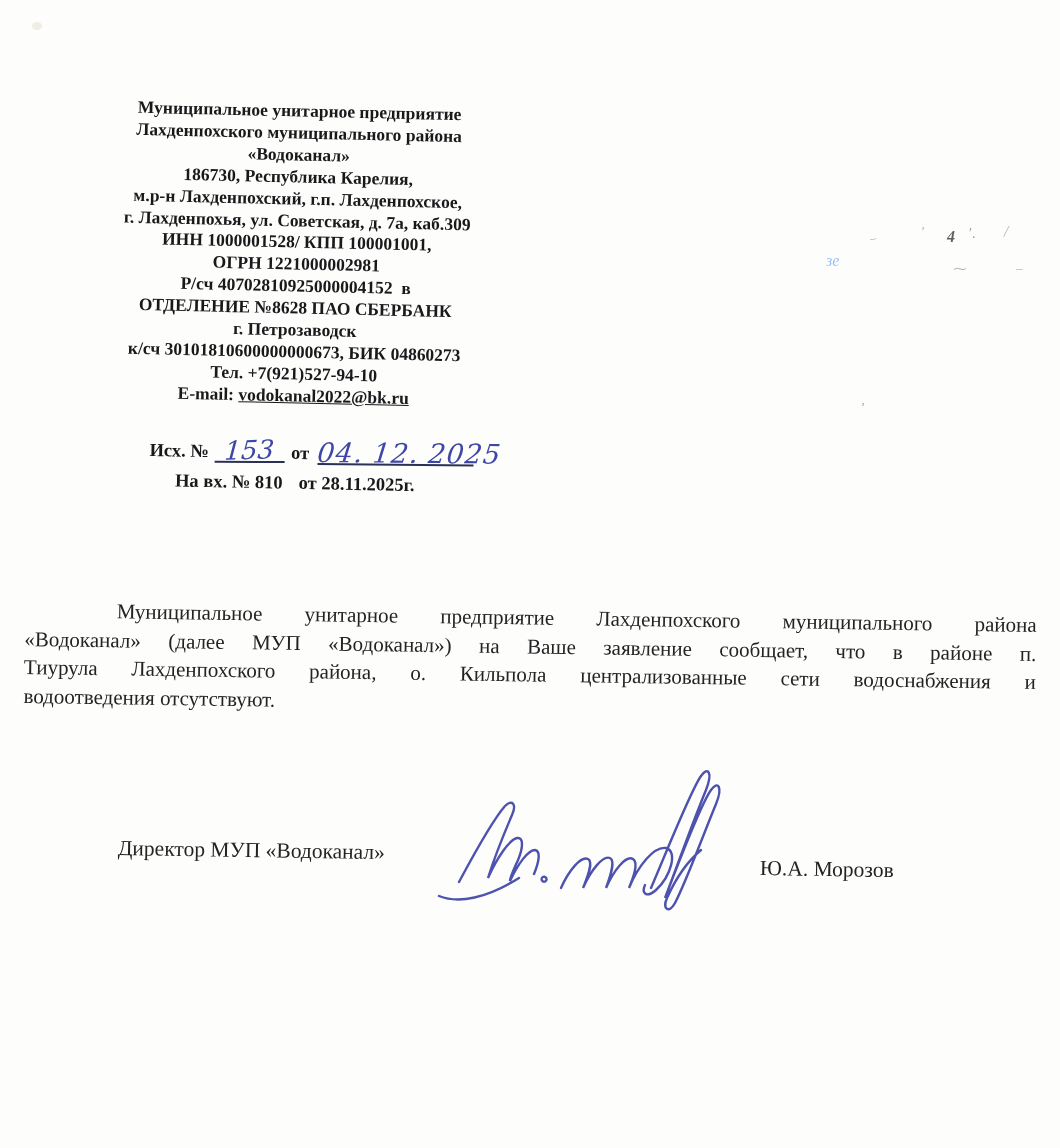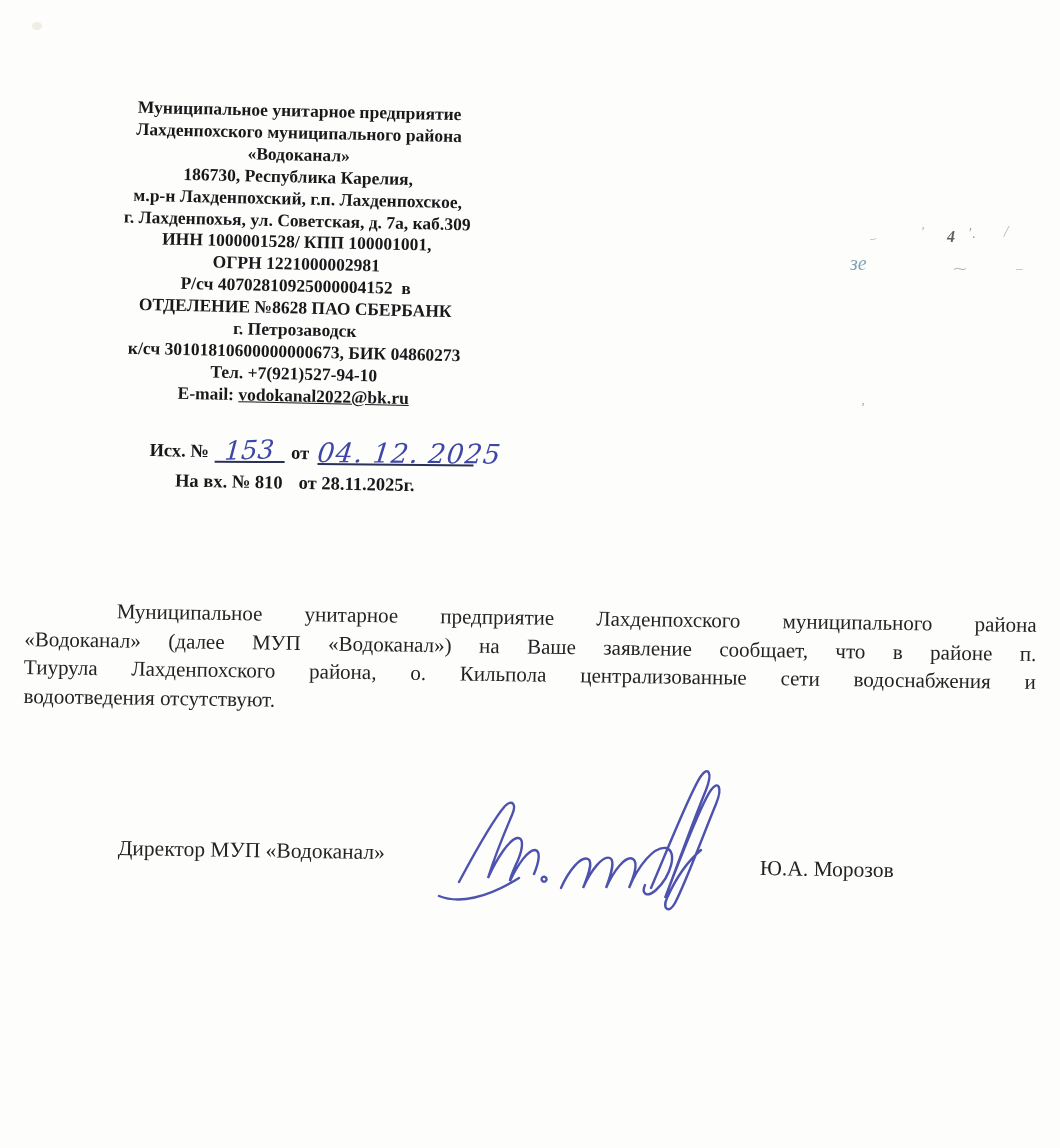--- a/index.html
+++ b/index.html
@@ -65,21 +65,21 @@
   }
   .signature{ position:absolute; left:435px; top:760px; width:310px; height:155px; }
   .signature svg{ width:100%; height:100%; }
   
   .mark{ position:absolute; color:#5a5a5a; font-family:"Liberation Serif",serif; pointer-events:none; }
   .m1{ left:870px; top:231px; font-size:12px; opacity:.6; transform:rotate(-10deg);}
   .m2{ left:921px; top:224px; font-size:12px; opacity:.5; }
   .m3{ left:947px; top:228px; font-size:16px; opacity:.8; font-weight:bold; font-style:italic; color:#3a3a3a;}
   .m4{ left:969px; top:226px; font-size:14px; opacity:.6; }
   .m5{ left:1004px; top:222px; font-size:17px; opacity:.45; transform:rotate(8deg);}
-  .m6{ left:850px; top:252px; font-size:20px; opacity:.5; font-style:italic; color:#0c4a6e;}
+  .m6{ left:826px; top:252px; font-size:16px; opacity:.5; font-style:italic; color:#3b82f6;}
   .m7{ left:953px; top:258px; font-size:14px; opacity:.45; }
   .m8{ left:1016px; top:260px; font-size:13px; opacity:.5; }
   .m9{ left:861px; top:400px; font-size:12px; opacity:.6; }
   .smudge{ position:absolute; left:32px; top:22px; width:10px; height:8px;
     background:#d9cdb8; border-radius:50%; opacity:.35; }
 </style>
 </head>
 <body>
 
 <div class="page">

